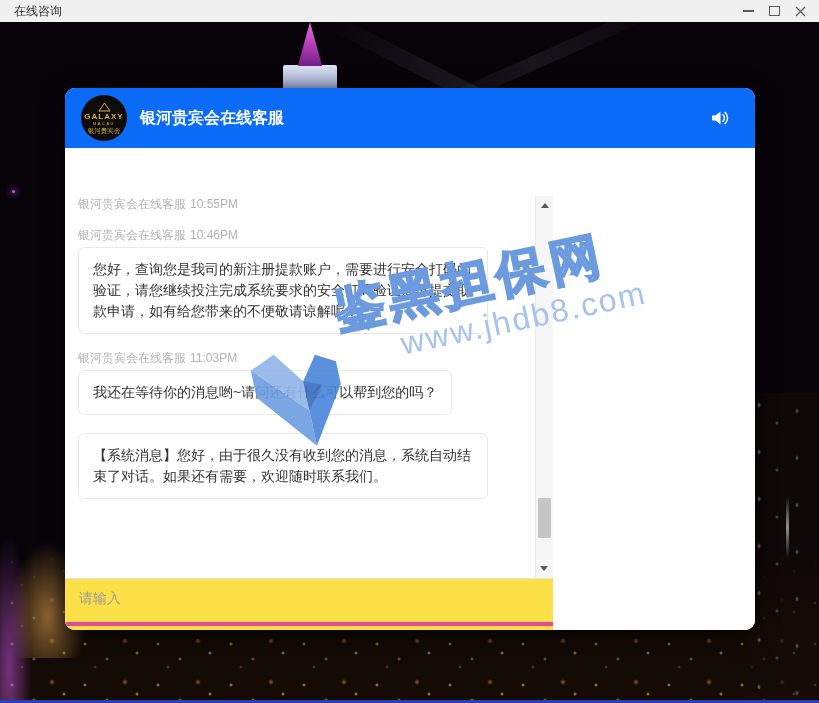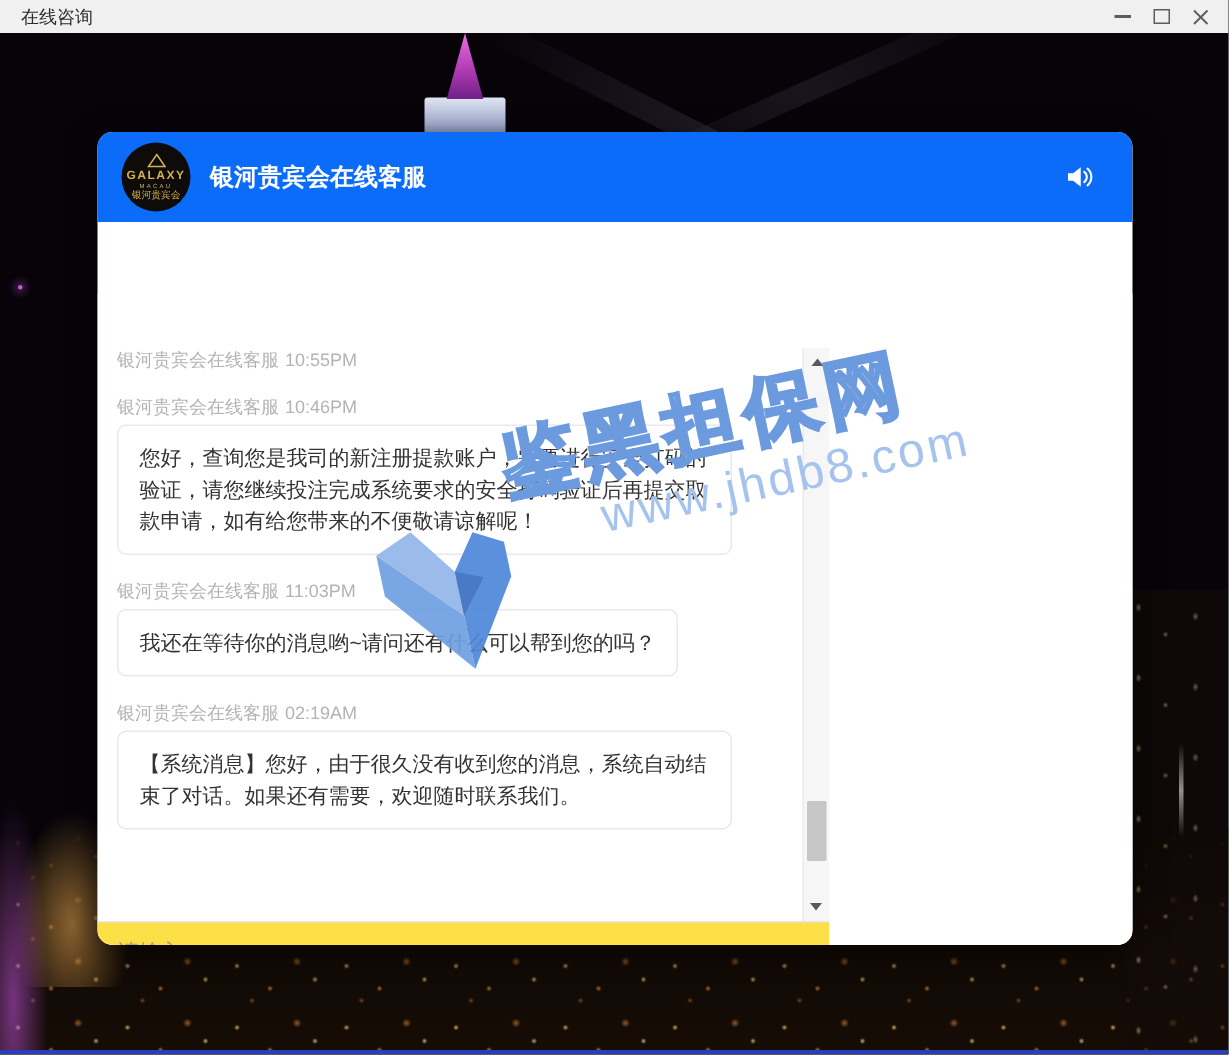--- a/index.html
+++ b/index.html
@@ -51,21 +51,21 @@
   .logo-sub{color:#d8b14a;font-size:4px;letter-spacing:1.5px;line-height:5px;}
   .logo-cn{color:#d8b14a;font-size:6.5px;line-height:8px;margin-top:1px;}
   .chat-title{color:#fff;font-size:16px;font-weight:bold;margin-left:13px;flex:1;}
   .sound-btn{margin-right:8px;cursor:pointer;display:flex;align-items:center;}
 
   .chat-body{flex:1;display:flex;background:#fff;position:relative;}
   .left-col{width:488px;flex:0 0 488px;display:flex;flex-direction:column;}
   .right-col{flex:1;background:#fff;}
 
   
-  .messages{height:382px;flex:0 0 382px;position:relative;overflow:hidden;padding:2px 30px 0 13px;box-sizing:border-box;margin-top:36px;}
+  .messages{height:382px;flex:0 0 382px;position:relative;overflow:hidden;padding:2px 30px 0 13px;box-sizing:border-box;}
   .msg{margin-bottom:18px;}
   .msg-meta{font-size:12px;line-height:13px;color:#b3b3b3;margin-bottom:5px;}
   .msg-time{margin-left:4px;}
   .msg-bubble{display:inline-block;max-width:410px;box-sizing:border-box;background:#fff;border:1px solid #e9e9e9;border-radius:6px;padding:11px 14px;font-size:14px;line-height:21px;color:#333;word-break:break-all;}
 
   
   .scrollbar{position:absolute;right:0;top:0;width:18px;height:382px;background:#f6f6f6;border-left:1px solid #ebebeb;box-sizing:border-box;}
   .sb-up{width:0;height:0;border-left:4px solid transparent;border-right:4px solid transparent;border-bottom:5px solid #5a5a5a;margin:7px auto 0;cursor:pointer;}
   .sb-down{position:absolute;bottom:7px;left:4px;width:0;height:0;border-left:4px solid transparent;border-right:4px solid transparent;border-top:5px solid #5a5a5a;cursor:pointer;}
   .sb-thumb{position:absolute;left:2px;top:302px;width:13px;height:40px;background:#c6c6c6;border-radius:1px;cursor:grab;}
@@ -165,23 +165,20 @@
   </div>
 
   <div class="msg">
     <div class="msg-meta">
       <span class="msg-sender">银河贵宾会在线客服</span><span class="msg-time">11:03PM</span>
     </div>
     <div class="msg-bubble">我还在等待你的消息哟~请问还有什么可以帮到您的吗？</div>
   </div>
 
   <div class="msg">
-    <div class="msg-meta">
-      <span class="msg-sender">银河贵宾会在线客服</span><span class="msg-time">02:19AM</span>
-    </div>
     <div class="msg-bubble">【系统消息】您好，由于很久没有收到您的消息，系统自动结束了对话。如果还有需要，欢迎随时联系我们。</div>
   </div>
 </div>
           <div class="scrollbar">
             <div class="sb-up"></div>
             <div class="sb-thumb"></div>
             <div class="sb-down"></div>
           </div>
         </div>
 

